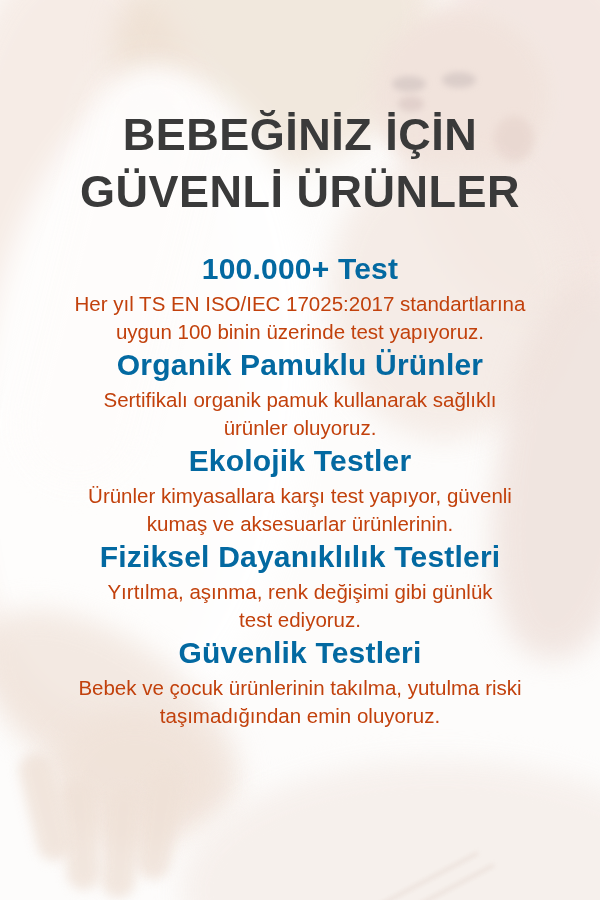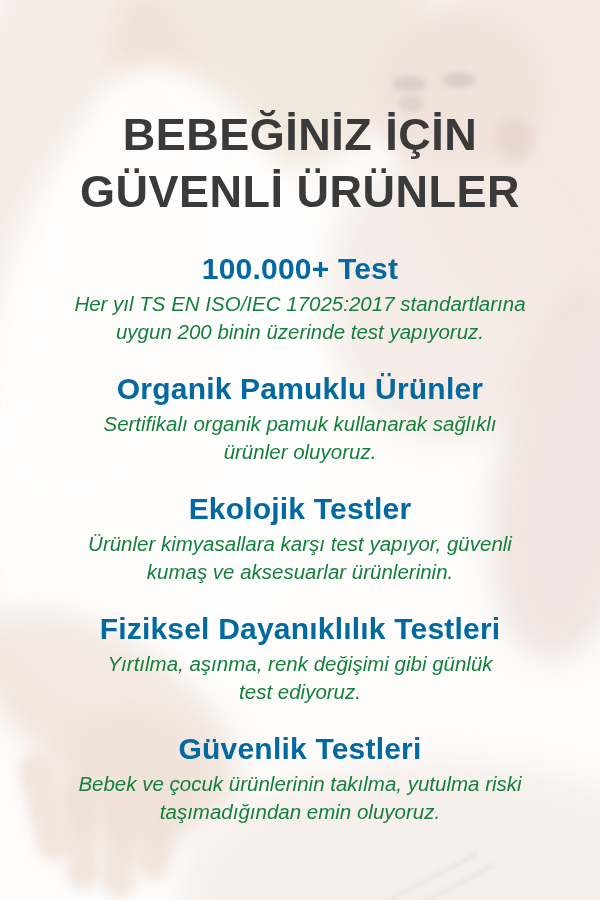--- a/index.html
+++ b/index.html
@@ -50,29 +50,29 @@
   .fold-1{left:388px;top:800px;transform:rotate(62deg);}
   .fold-2{left:404px;top:812px;transform:rotate(62deg);}
   
   .content{position:absolute;inset:0;z-index:2;text-align:center;}
   .title{
     margin:0;padding-top:106px;
     font-size:45px;line-height:57px;font-weight:800;letter-spacing:.5px;
     color:#3a3a3a;
   }
   .title .line{display:block;}
-  .section{margin-top:24px;}
+  .section{}
   .section-first{margin-top:30px;}
   .section h2{
     margin:0;font-size:30px;line-height:38px;font-weight:800;
     color:#0369a1;letter-spacing:.2px;
   }
   .section p{
     margin:2px auto 0;max-width:500px;
-    font-size:20.5px;line-height:28px;font-weight:400;color:#15803d;font-style:italic;
+    font-size:20.5px;line-height:28px;font-weight:400;color:#c2410c;
   }
   .section p .line{display:block;}
 </style>
 </head>
 <body>
 
 <div class="canvas">
 
   <div class="bg" aria-hidden="true">
     <div class="blob bg-left-body"></div>
@@ -102,21 +102,21 @@
 
     <h1 class="title">
       <span class="line">BEBEĞİNİZ İÇİN</span>
       <span class="line">GÜVENLİ ÜRÜNLER</span>
     </h1>
 
     <div class="section section-first">
       <h2>100.000+ Test</h2>
       <p>
         <span class="line">Her yıl TS EN ISO/IEC 17025:2017 standartlarına</span>
-        <span class="line">uygun 200 binin üzerinde test yapıyoruz.</span>
+        <span class="line">uygun 100 binin üzerinde test yapıyoruz.</span>
       </p>
     </div>
 
     <div class="section">
       <h2>Organik Pamuklu Ürünler</h2>
       <p>
         <span class="line">Sertifikalı organik pamuk kullanarak sağlıklı</span>
         <span class="line">ürünler oluyoruz.</span>
       </p>
     </div>

